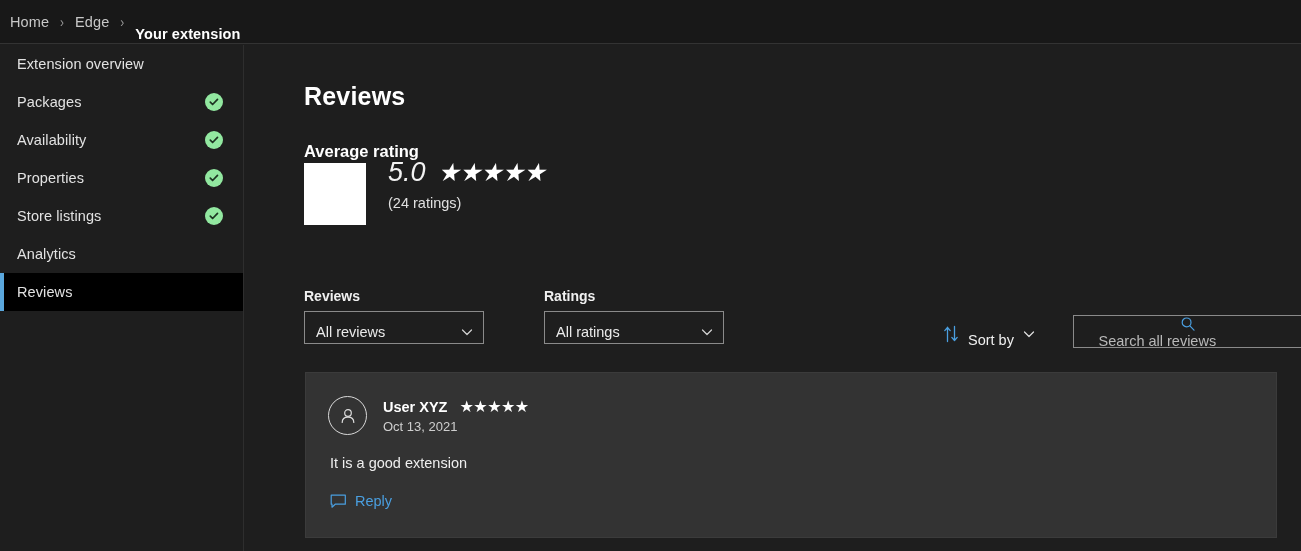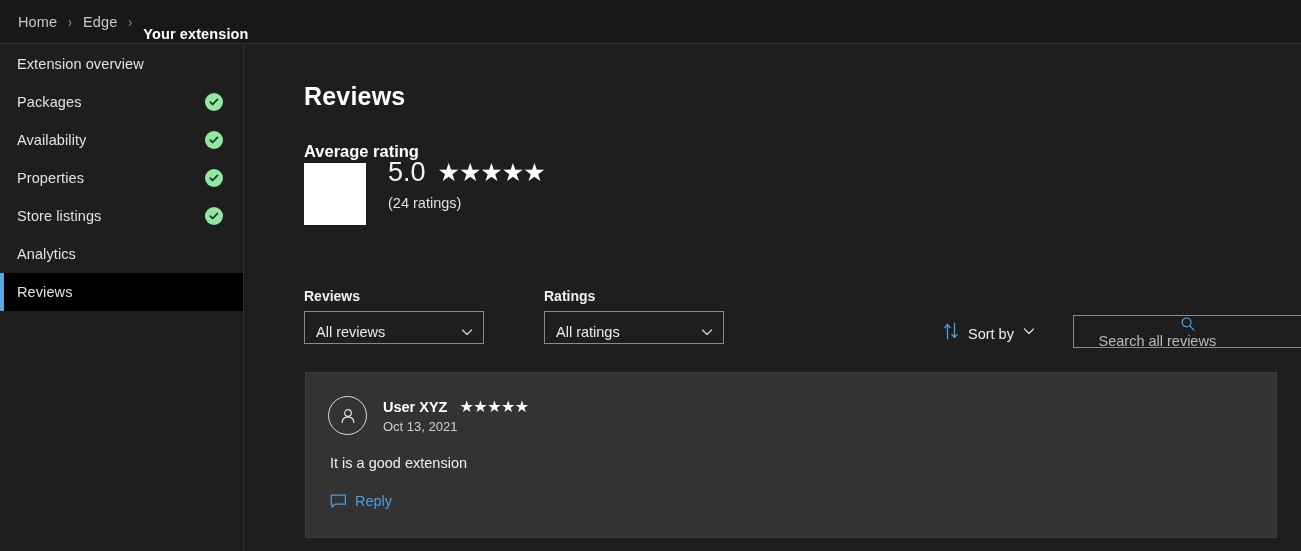--- a/index.html
+++ b/index.html
@@ -20,21 +20,21 @@
   
   .topbar {
     position: absolute;
     left: 0; top: 0;
     width: 1301px;
     height: 44px;
     background: #181818;
     border-bottom: 1px solid #333333;
     display: flex;
     align-items: center;
-    padding-left: 18px;
+    padding-left: 10px;
   }
   .crumb {
     font-size: 14.5px;
     color: #c8c8c8;
     text-decoration: none;
     letter-spacing: .1px;
   }
   .crumb.current {
     color: #ffffff;
     font-weight: bold;
@@ -128,20 +128,21 @@
     background: #ffffff;
     flex: none;
   }
   .rating-info {
     margin-left: 22px;
     margin-top: -4px;
   }
   .rating-line {
     display: flex;
     align-items: center;
+    font-style: italic;
   }
   .rating-value {
     font-size: 27px;
     color: #f2f2f2;
     line-height: 1;
   }
   .rating-stars {
     margin-left: 12px;
     font-size: 25px;
     color: #ffffff;
@@ -196,21 +197,21 @@
     left: 639px; top: 32px;
     display: flex;
     align-items: center;
     cursor: pointer;
   }
   .sort-icon { color: #4a9fe0; width: 17px; height: 18px; flex: none; }
   .sort-icon svg { display: block; }
   .sort-text {
     font-size: 14.5px;
     color: #f0f0f0;
-    margin: 6px 8px 0 8px;
+    margin: 12px 8px 0 8px;
   }
   .sort-chev { width: 14px; height: 14px; color: #e0e0e0; }
   .sort-chev svg { display: block; }
 
   .searchbox {
     position: absolute;
     left: 769px; top: 27px;
     width: 229px;
     height: 33px;
     border: 1px solid #8a8a8a;

